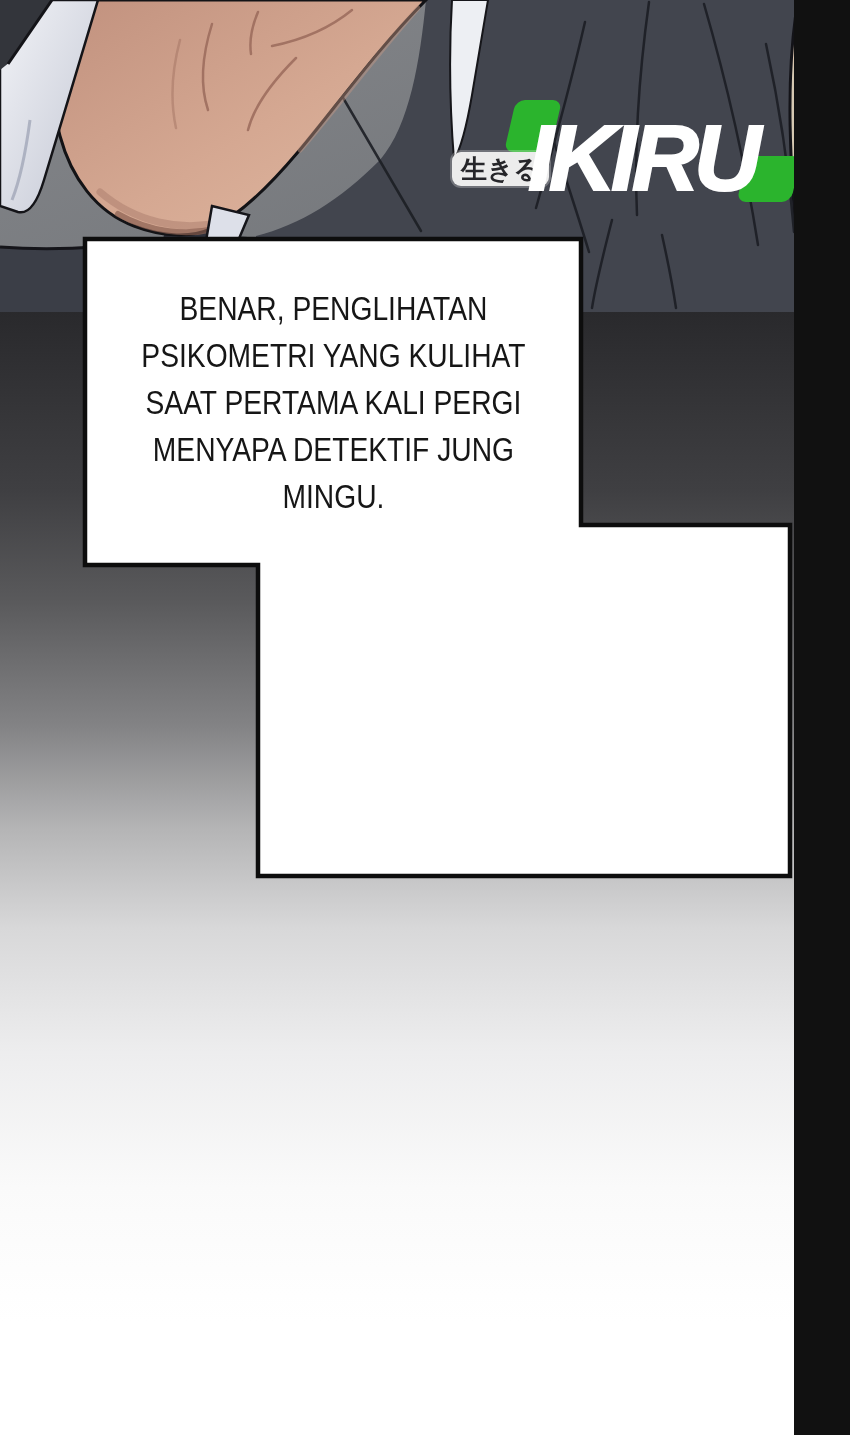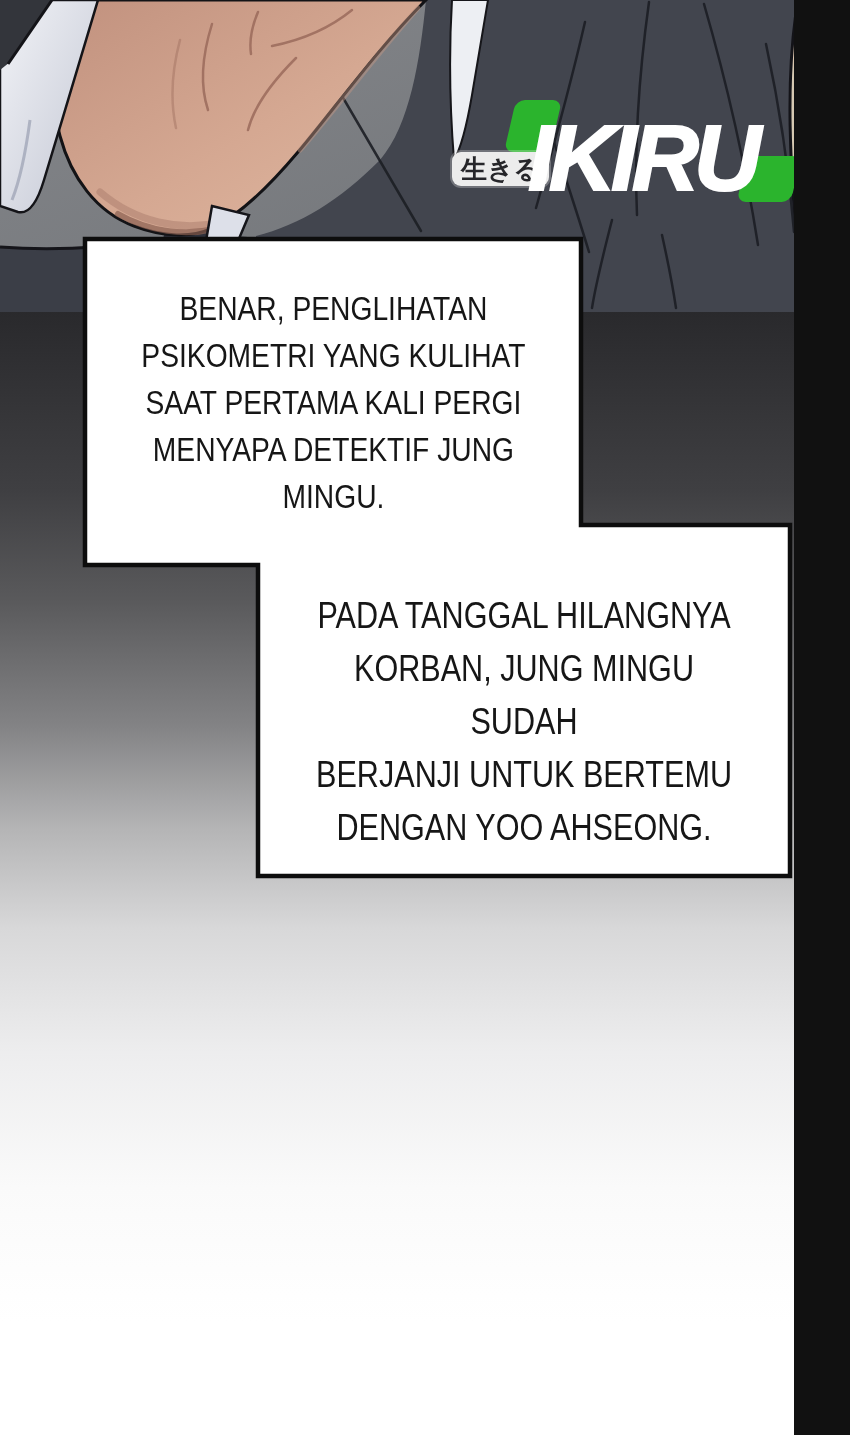--- a/index.html
+++ b/index.html
@@ -115,22 +115,14 @@
   <div class="nbox nbox1">
     <div class="nlines1">
       <div>BENAR, PENGLIHATAN</div>
       <div>PSIKOMETRI YANG KULIHAT</div>
       <div>SAAT PERTAMA KALI PERGI</div>
       <div>MENYAPA DETEKTIF JUNG</div>
       <div>MINGU.</div>
     </div>
   </div>
 
-  <div class="nbox nbox2">
-    <div class="nlines2">
-      <div>PADA TANGGAL HILANGNYA</div>
-      <div>KORBAN, JUNG MINGU SUDAH</div>
-      <div>BERJANJI UNTUK BERTEMU</div>
-      <div>DENGAN YOO AHSEONG.</div>
-    </div>
-  </div>
 
 </div>
 
 </body></html>

